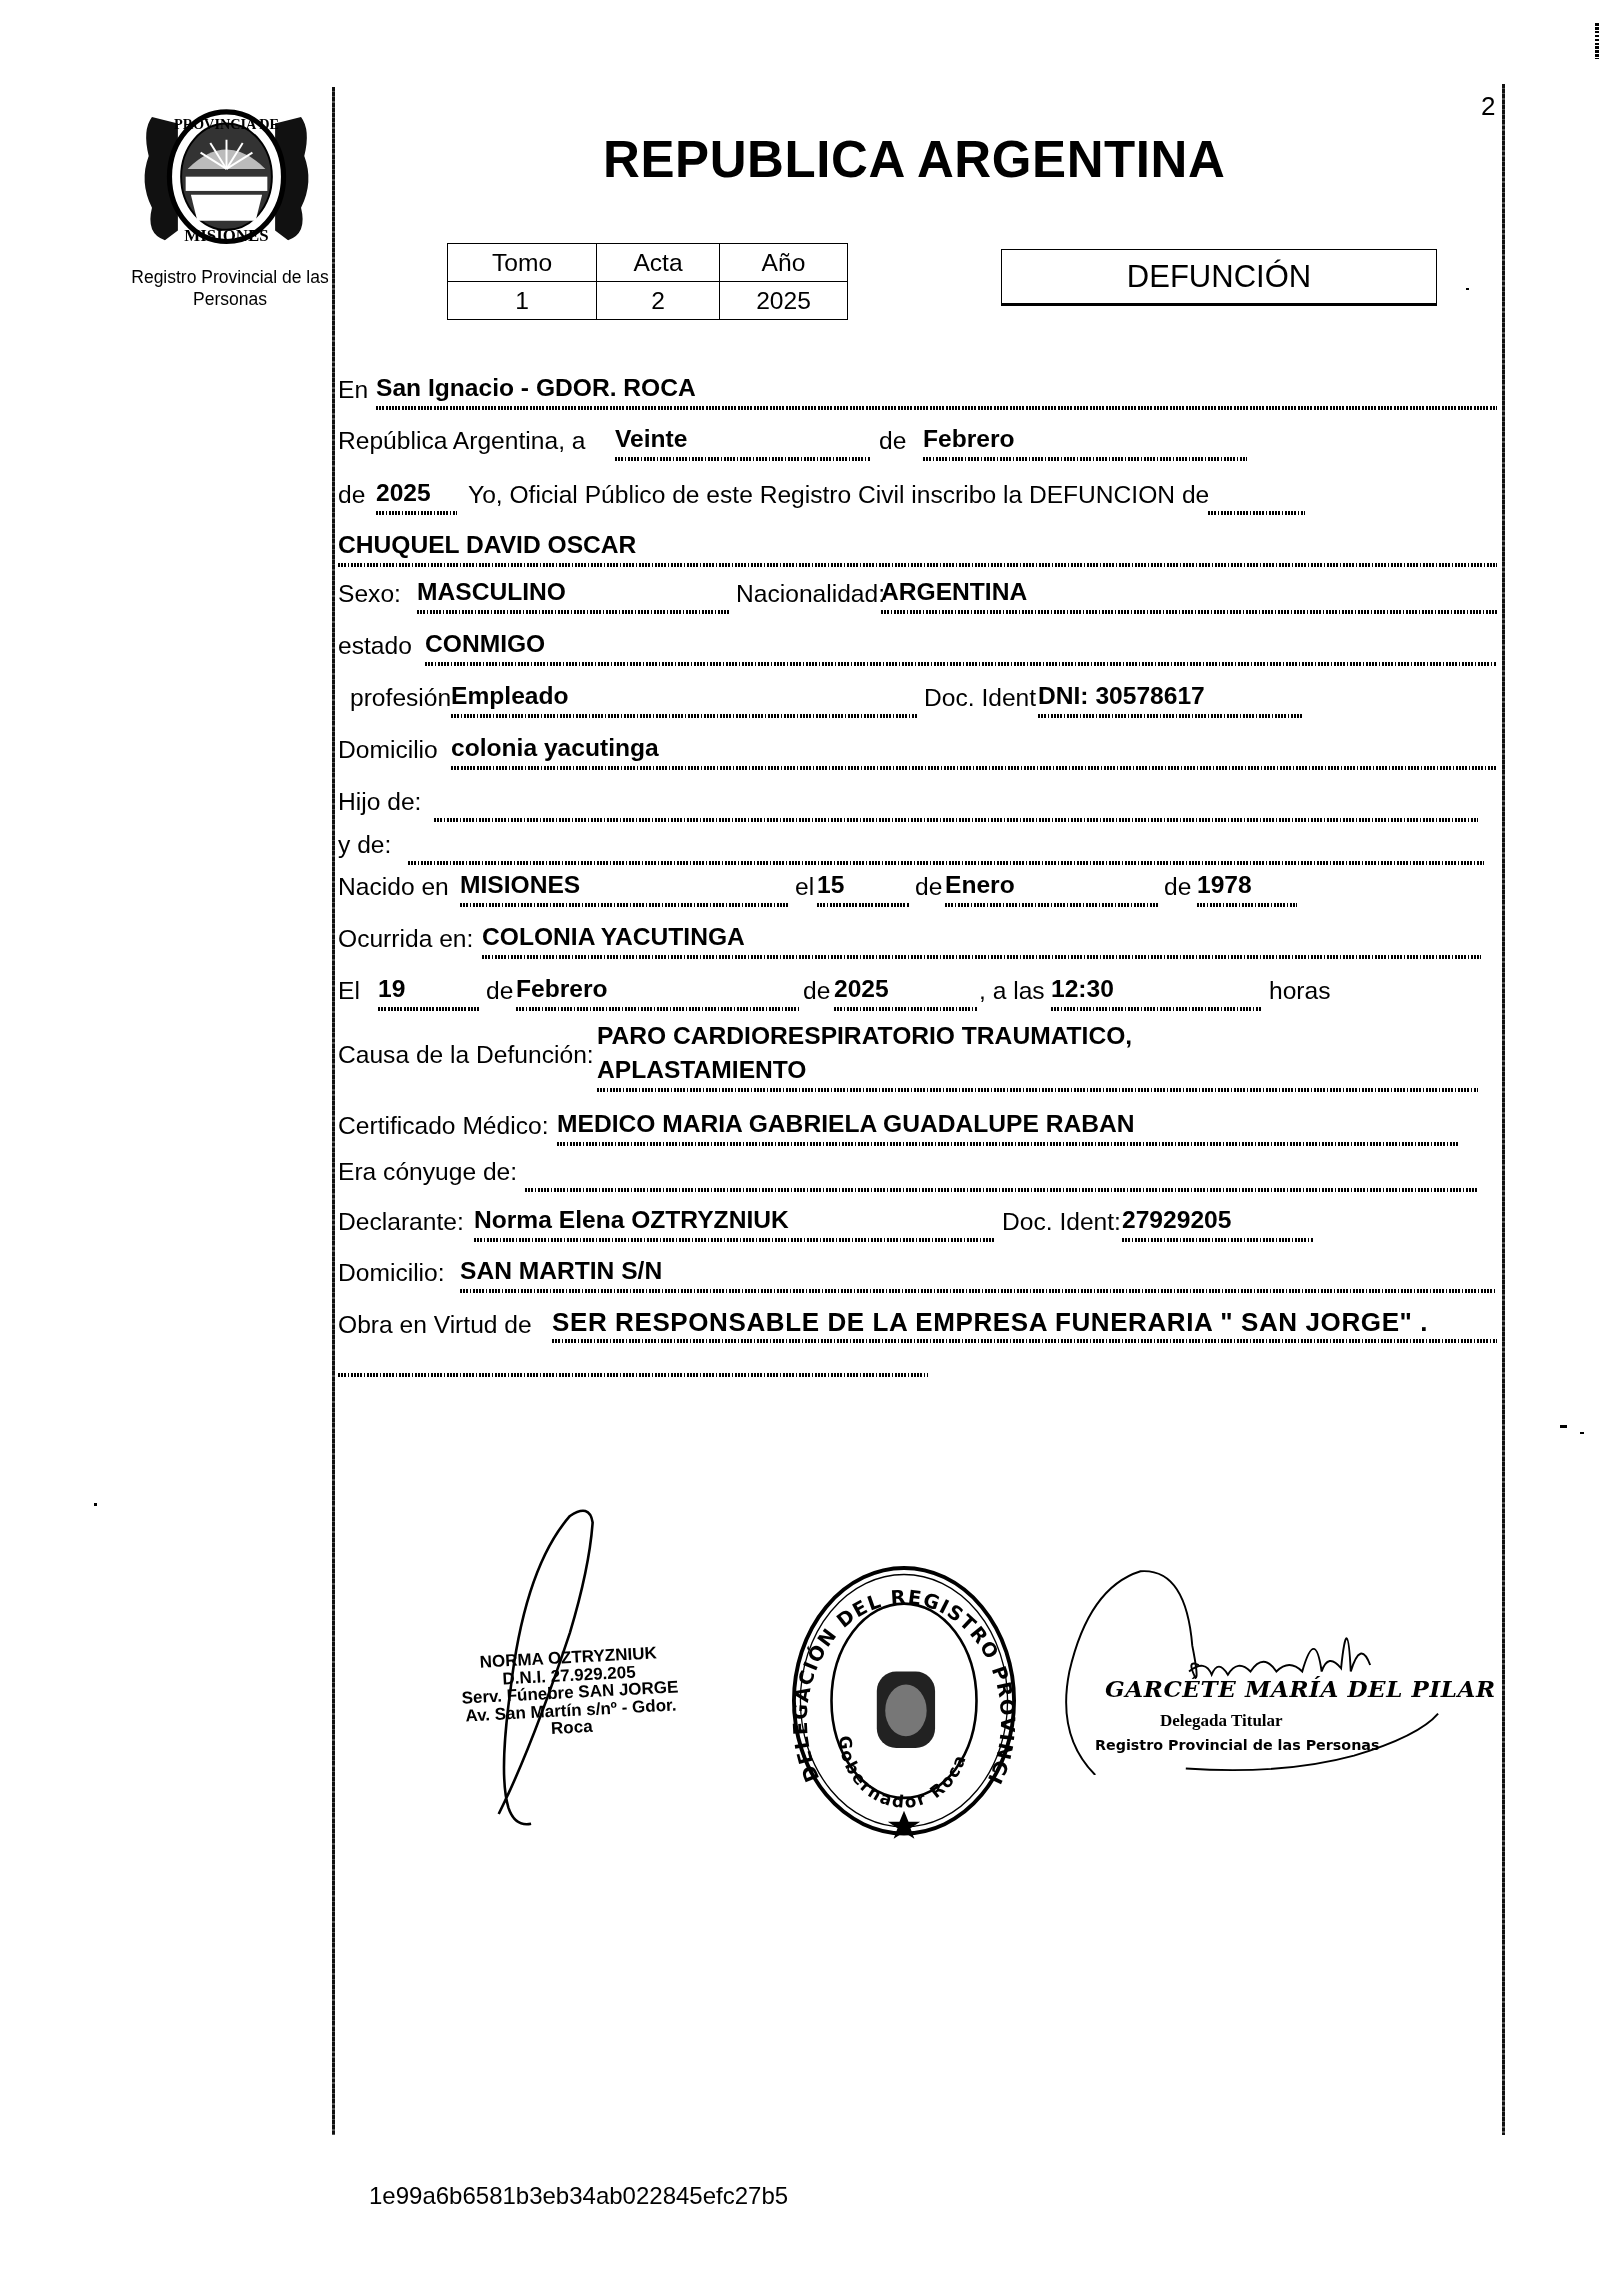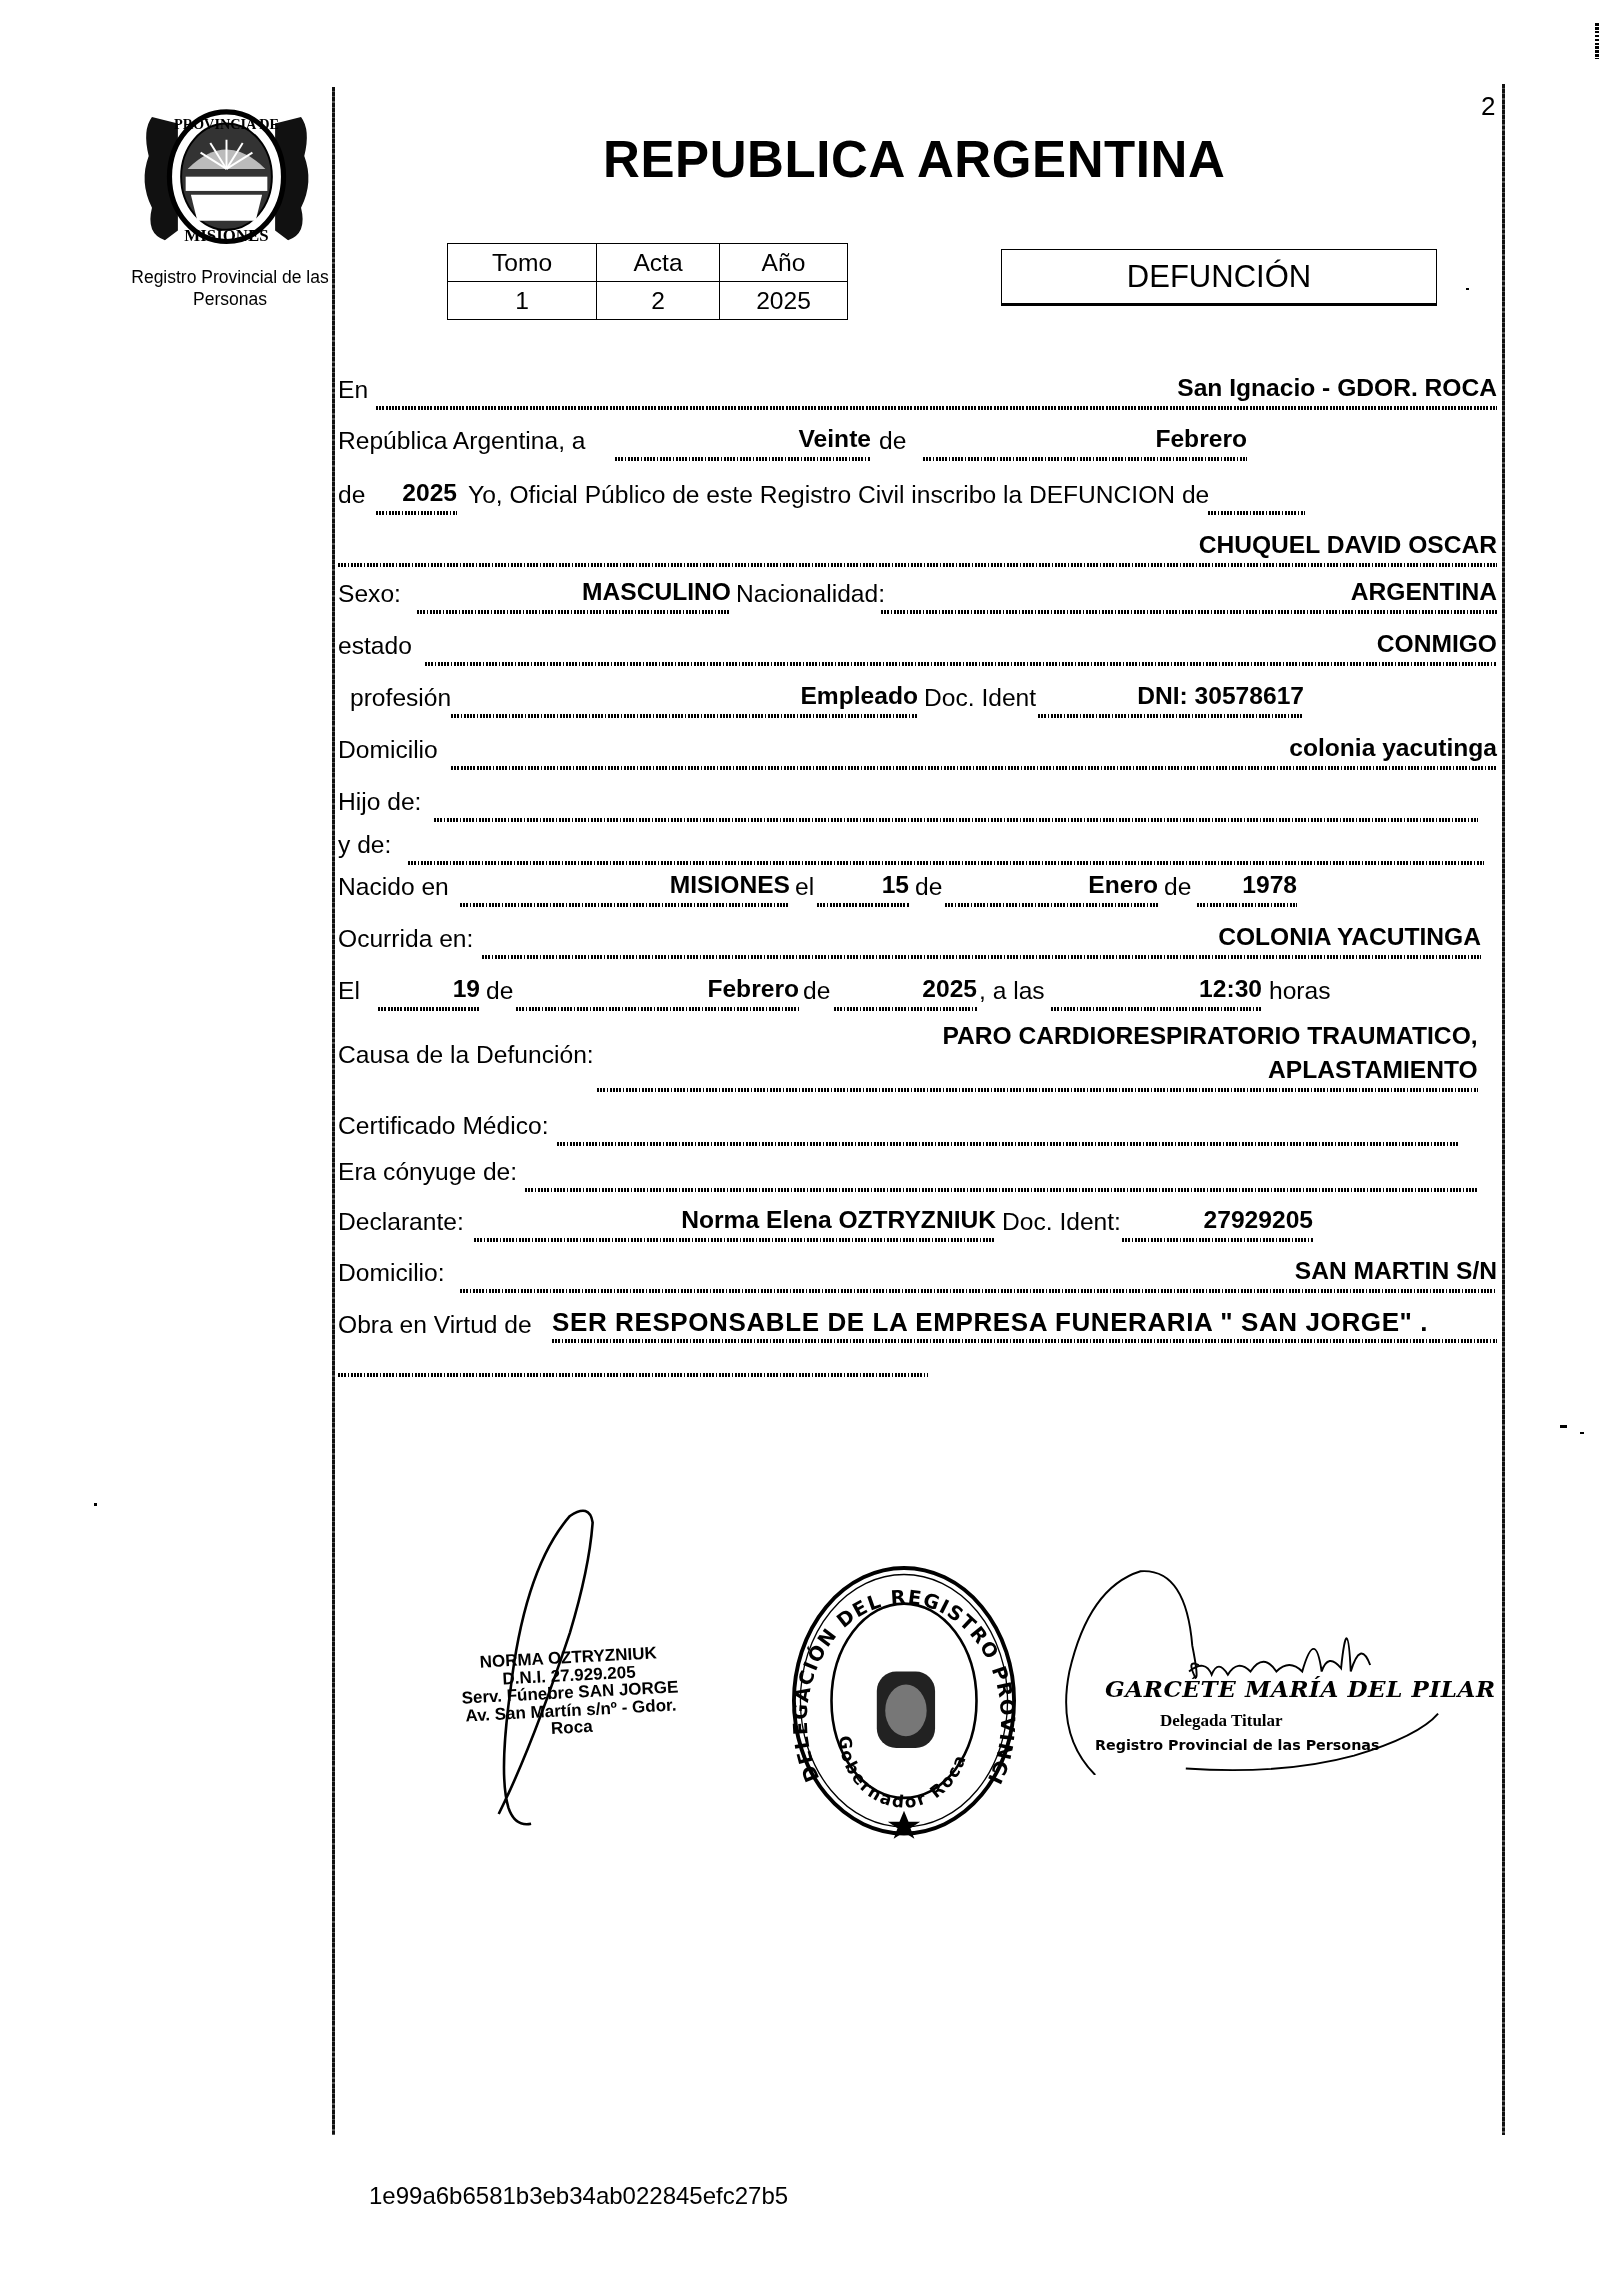--- a/index.html
+++ b/index.html
@@ -31,21 +31,21 @@
   #ref-table td.c3 { width: 127px; }
 
   #tipo-box { left: 1001px; top: 249px; width: 434px; height: 53px; border: 1.9px solid #000;
     border-bottom-width: 3.2px; font-size: 31px; display: flex; align-items: center; justify-content: center; }
 
   
   .row { position: absolute; left: 338px; right: 120px; height: 39px; font-size: 24.6px; }
   .lbl { position: absolute; bottom: 6.5px; white-space: nowrap; }
   .fill { position: absolute; bottom: 0; height: 3.9px;
     background: repeating-linear-gradient(to right,#000 0 1.9px,#fff 1.9px 3.2px); }
-  .val { position: absolute; bottom: 7.8px; font-weight: bold; text-align: right; white-space: nowrap; }
+  .val { position: absolute; bottom: 7.8px; font-weight: bold; text-align: left; white-space: nowrap; }
 
   
   #decl-stamp { left: 447px; top: 1649px; width: 246px; text-align: center; font-size: 17px; line-height: 17.5px;
      transform: rotate(-3deg); font-weight: bold; }
   #sig1 { left: 492px; top: 1503px; width: 130px; height: 324px; }
   #seal { left: 781px; top: 1555px; width: 246px; height: 285px; }
   #sig2 { left: 1056px; top: 1568px; width: 389px; height: 207px; }
   #oficial-name { left: 1105px; top: 1675px; font-size: 23px; font-weight: bold; font-family: "DejaVu Serif", serif; letter-spacing: 0.6px; font-style: italic; }
   #oficial-role { left: 1160px; top: 1711px; font-size: 17px; font-weight: bold; font-family: "Liberation Serif", serif; }
   #oficial-org { left: 1095px; top: 1737px; font-size: 14.3px; font-weight: bold; font-family: "DejaVu Sans", sans-serif; }
@@ -212,20 +212,21 @@
 <div class="row" style="top:1017px; height:75px">
   <span class="lbl" style="left:0; bottom:23px">Causa de la Defunción:</span>
   <div class="fill" style="left:259px; right:19.4px"></div>
   <span class="val" style="left:259px; right:19.4px; bottom:42px">PARO CARDIORESPIRATORIO TRAUMATICO,</span>
   <span class="val" style="left:259px; right:19.4px; bottom:7.8px">APLASTAMIENTO</span>
 </div>
 
 <div class="row" style="top:1107px">
   <span class="lbl" style="left:0">Certificado Médico:</span>
   <div class="fill" style="left:219px; right:39px"></div>
+  <span class="val" style="left:219px; right:39px">MEDICO MARIA GABRIELA GUADALUPE RABAN</span>
 </div>
 
 <div class="row" style="top:1153px">
   <span class="lbl" style="left:0">Era cónyuge de:</span>
   <div class="fill" style="left:187px; right:19.4px"></div>
   <span class="val" style="left:187px; right:19.4px"></span>
 </div>
 
 <div class="row" style="top:1203px">
   <span class="lbl" style="left:0">Declarante:</span>

